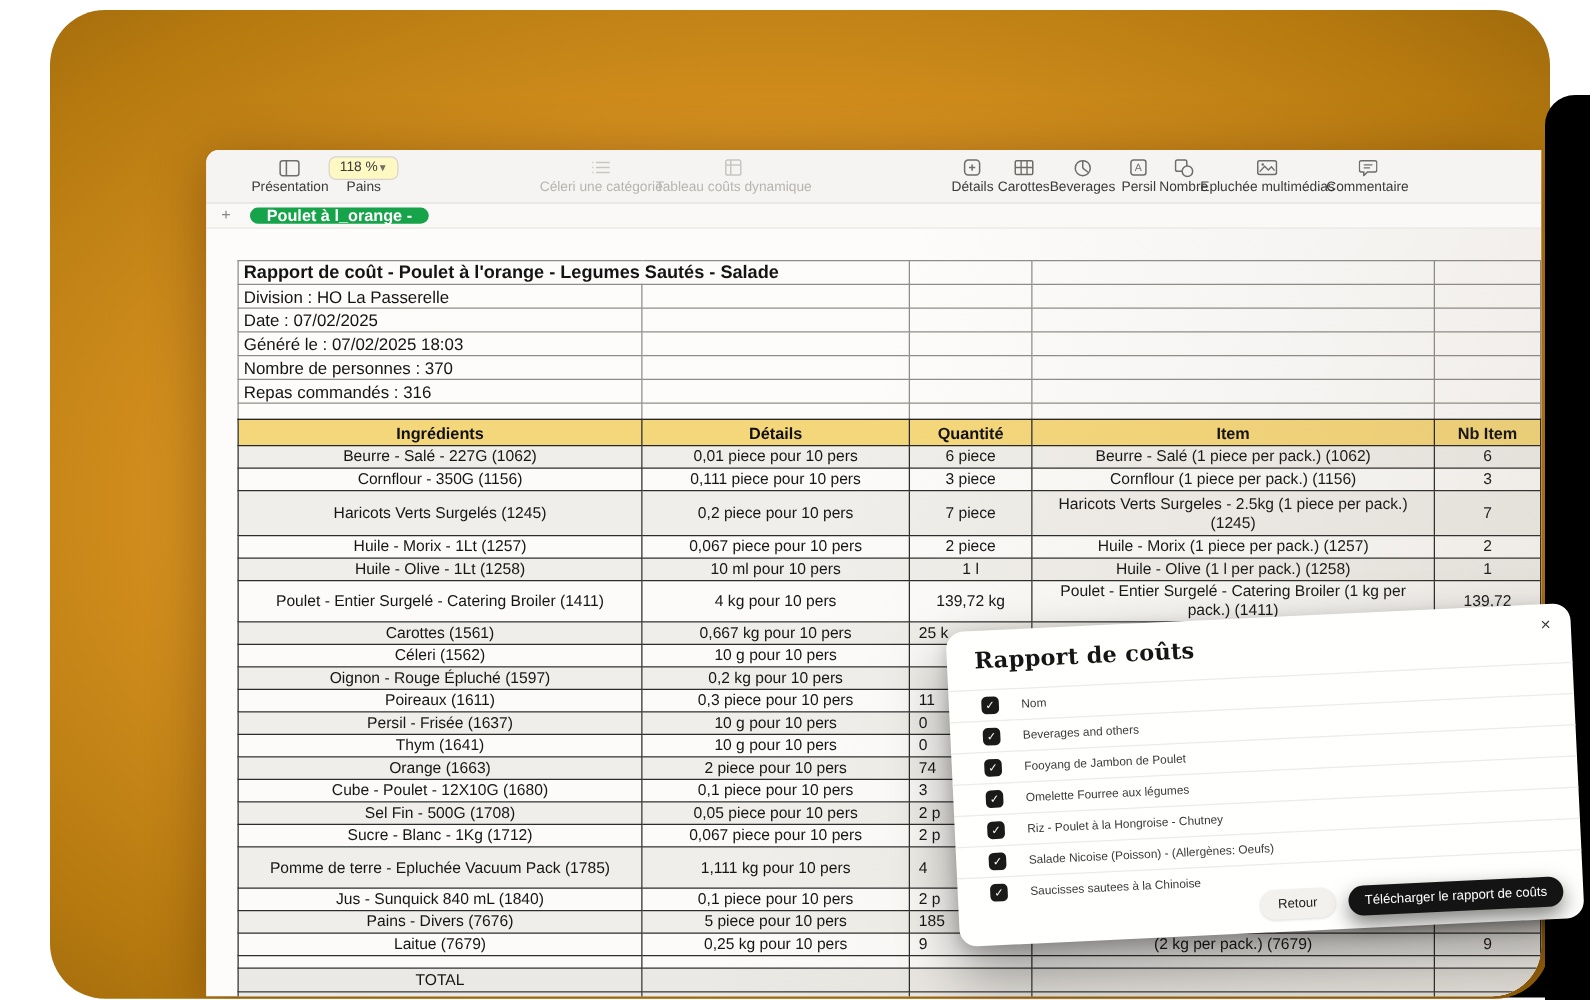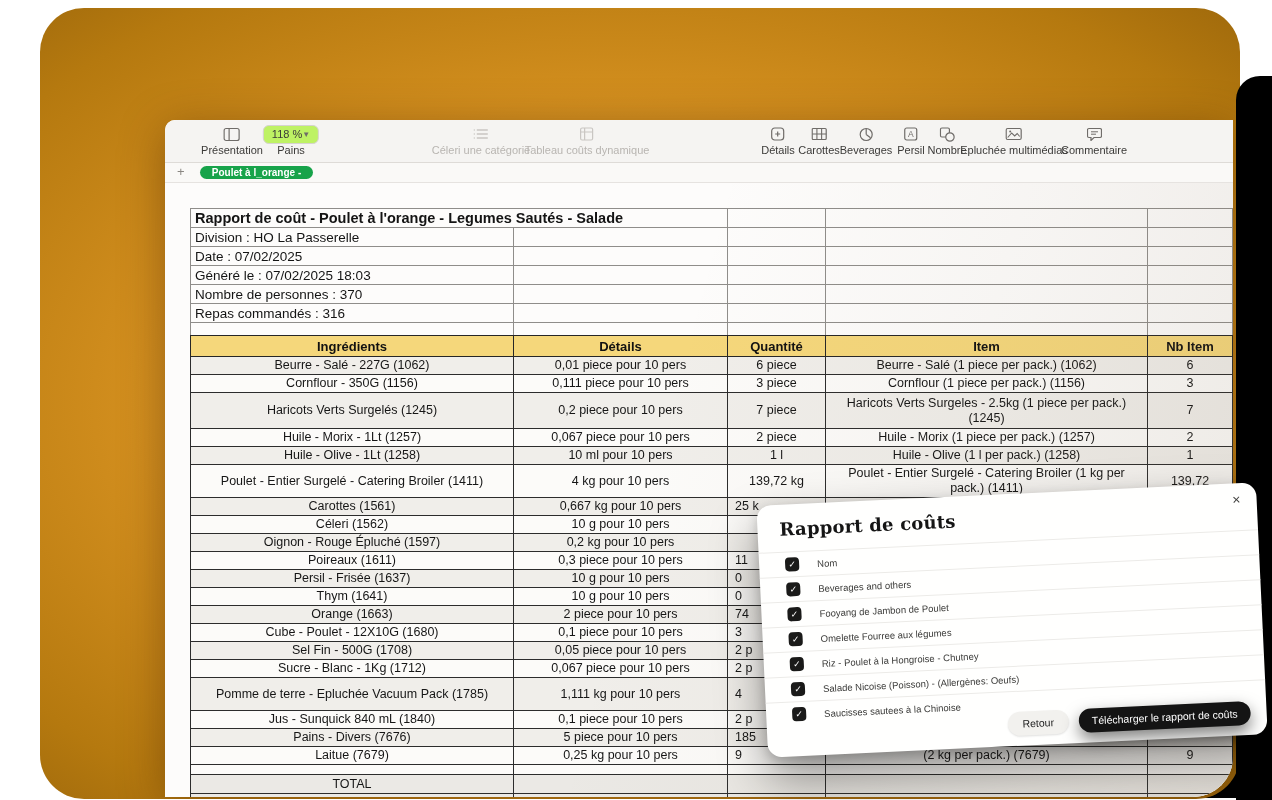--- a/index.html
+++ b/index.html
@@ -18,29 +18,29 @@
   .window{position:absolute;left:125px;top:112px;width:1068px;height:677px;
     border-radius:10px 0 40px 0;background:#FDFCFB;overflow:hidden;
     box-shadow:0 8px 45px rgba(70,35,0,.45);}
   .toolbar{position:absolute;left:0;top:0;width:100%;height:42px;background:#F5F4F2;
     border-bottom:1px solid #DEDBD7;}
   .titem{position:absolute;top:5px;transform:translateX(-50%);text-align:center;color:#3b3a38;
     font-size:11px;white-space:nowrap;}
   .titem .ic{height:18px;display:flex;align-items:center;justify-content:center;}
   .titem .lb{margin-top:1px;}
   .titem.disabled{color:#b8b5b1;}
-  .zoom-pill{display:inline-flex;align-items:center;gap:0;border:1px solid #d6d3cf;background:#bef264;
+  .zoom-pill{display:inline-flex;align-items:center;gap:0;border:1px solid #d6d3cf;background:#fef9c3;
     border-radius:6px;padding:1px 8px;font-size:11px;color:#3b3a38;height:15px;}
   .chev{font-size:8px;color:#6f6c69;}
 
   .tabbar{position:absolute;left:0;top:43px;width:100%;height:19px;background:#FAF9F7;
     border-bottom:1px solid #E6E3E0;}
   .tab-add{position:absolute;left:12px;top:1px;color:#8a8782;font-size:13px;line-height:16px;}
-  .tab-pill{position:absolute;left:35px;top:3px;width:113px;height:13px;border-radius:7px;
-    background:#17A34A;color:#fff;font-size:10px;font-weight:bold;text-align:center;line-height:13px;}
+  .tab-pill{position:absolute;left:35px;top:3px;width:143px;height:13px;border-radius:7px;
+    background:#17A34A;color:#fff;font-size:13px;font-weight:bold;text-align:center;line-height:13px;}
 
   .sheet{position:absolute;left:0;top:63px;width:100%;height:614px;background:#FDFCFB;}
   .sheet::after{content:"";position:absolute;inset:0;pointer-events:none;
     background:linear-gradient(105deg, rgba(255,255,255,0) 45%, rgba(125,105,80,.05) 72%, rgba(125,105,80,.12) 100%);}
 
   table{border-collapse:collapse;table-layout:fixed;}
   #info-table{position:absolute;left:25px;top:25px;width:1042px;border:1px solid #6f6d6a;}
   #info-table td{border:1px solid #8f8d8a;font-size:13.5px;color:#141414;padding:0 0 0 4px;
     white-space:nowrap;overflow:hidden;}
   #info-table td.t{font-size:14.5px;font-weight:bold;}

